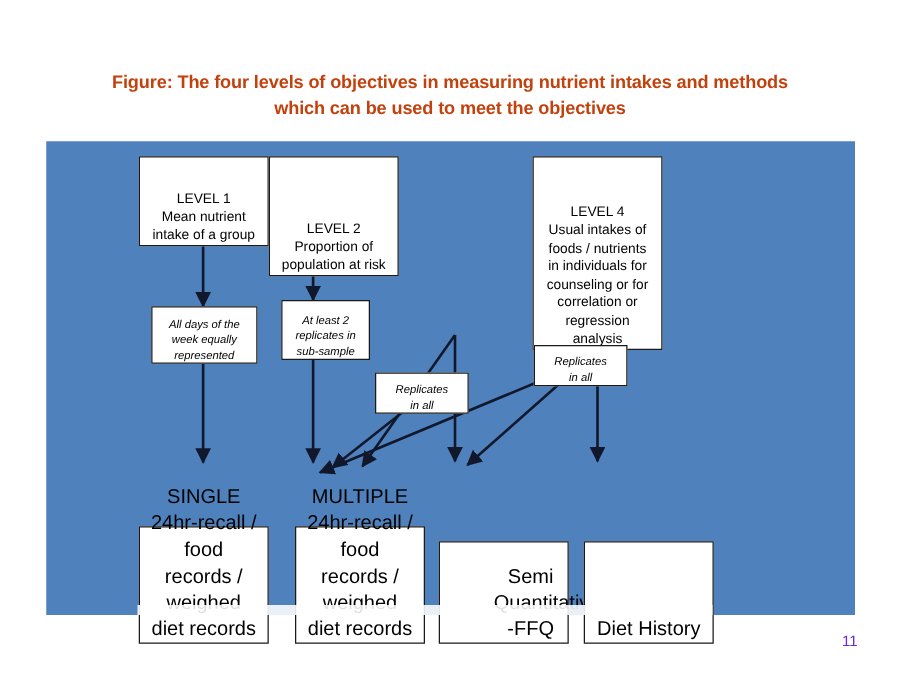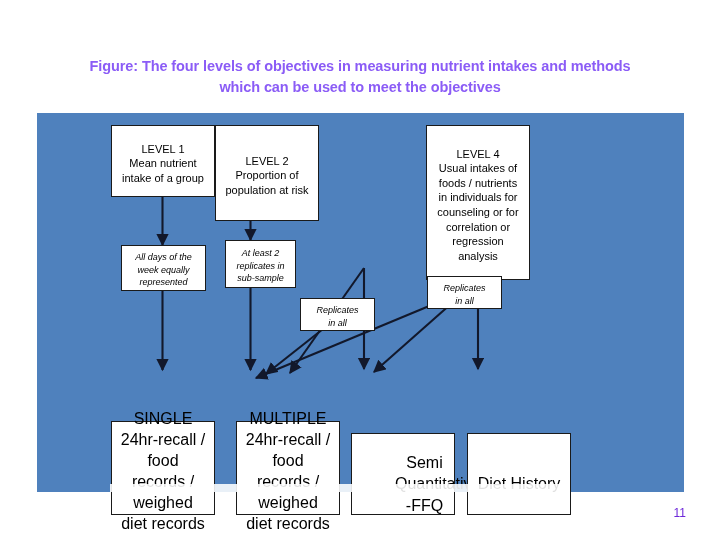--- a/index.html
+++ b/index.html
@@ -19,21 +19,21 @@
   
   #figure-title {
     position: absolute;
     left: 40px;
     top: 56px;
     width: 640px;
     text-align: center;
     font-size: 14.5px;
     font-weight: bold;
     line-height: 1.45;
-    color: #8b5cf6;
+    color: #c2410c;
     letter-spacing: -0.1px;
   }
 
   
   #diagram-panel {
     position: absolute;
     left: 37px;
     top: 113px;
     width: 647px;
     height: 379px;
@@ -49,21 +49,21 @@
     opacity: 0.88;
   }
 
   
   .node {
     position: absolute;
     background: #ffffff;
     border: 1.4px solid #1a1a1a;
     box-sizing: border-box;
     display: flex;
-    align-items: center;
+    align-items: flex-end;
     justify-content: center;
     text-align: center;
     color: #000000;
   }
   .node .txt {
     display: block;
     width: 100%;
     white-space: pre-line;
   }
   .level-box {

